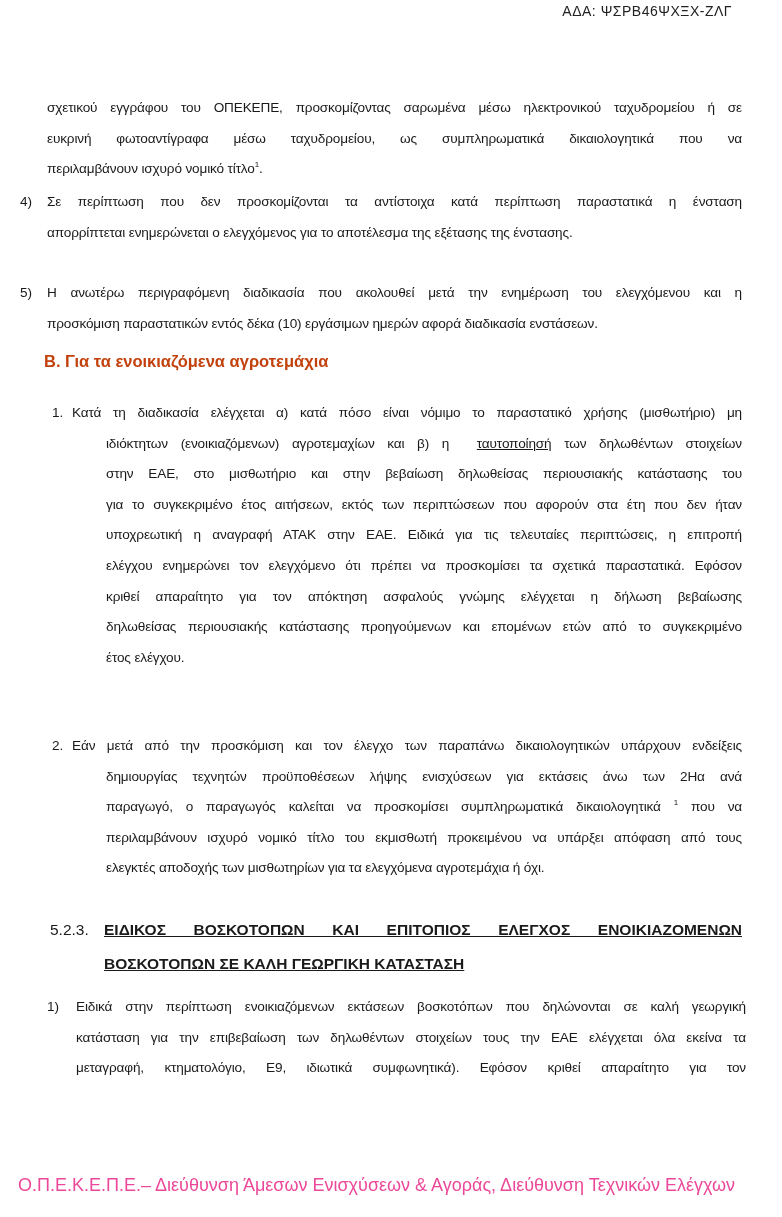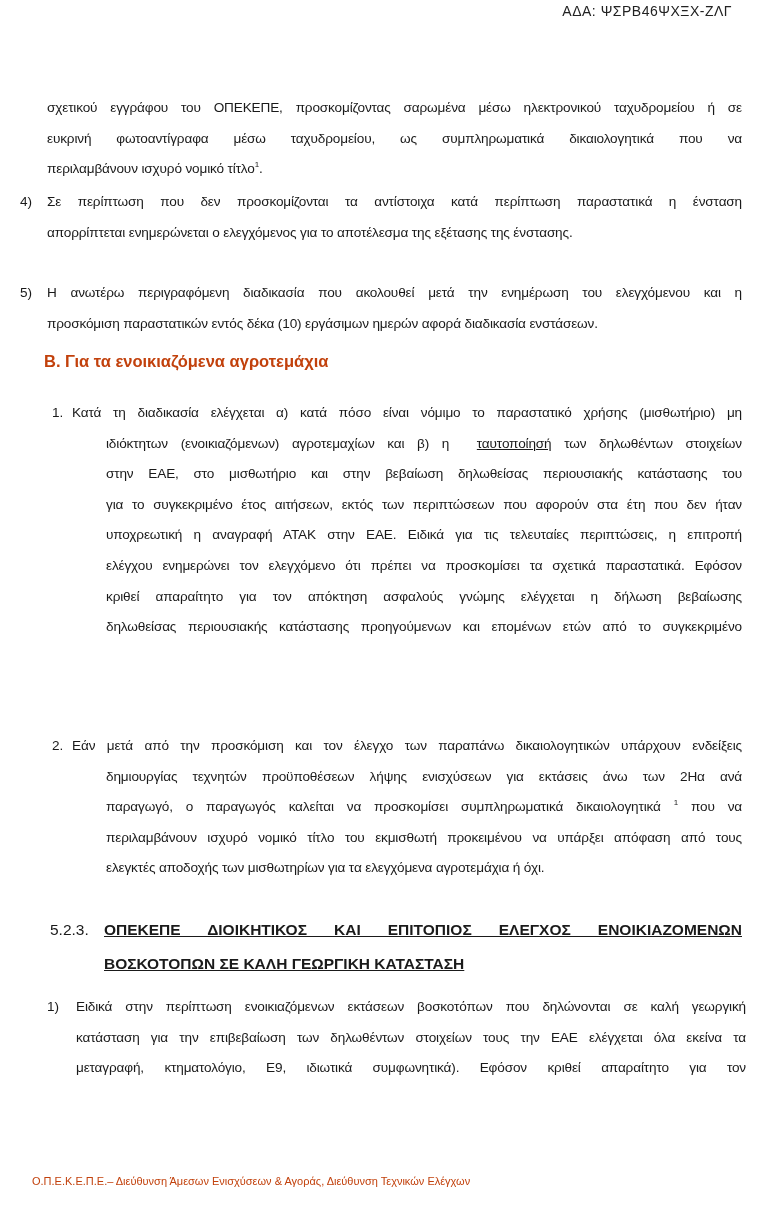--- a/index.html
+++ b/index.html
@@ -41,22 +41,22 @@
   }
   .heading-523 .secnum { position: absolute; left: 0; top: 0; font-weight: normal; }
   .heading-523 .t1 {
     position: absolute; left: 54px; top: 0; width: 638px;
     text-align: justify; text-align-last: justify; text-decoration: underline;
   }
   .heading-523 .t2 {
     position: absolute; left: 54px; top: 34px; text-decoration: underline;
   }
   .footer {
-    position: absolute; left: 32px; top: 1175px;
-    font-family: "Liberation Sans", sans-serif; font-size: 11px; color: #c2410c;
+    position: absolute; left: 18px; top: 1175px;
+    font-family: "Liberation Sans", sans-serif; font-size: 18px; color: #ec4899;
   }
 </style>
 </head>
 <body>
 
 <div class="ada">ΑΔΑ: ΨΣΡΒ46ΨΧΞΧ-ΖΛΓ</div>
 
 <div class="para body-text" style="left:47px; top:93px; width:695px;">
   <span class="line justify-line">σχετικού εγγράφου του ΟΠΕΚΕΠΕ, προσκομίζοντας σαρωμένα μέσω ηλεκτρονικού ταχυδρομείου ή σε</span>
   <span class="line justify-line">ευκρινή φωτοαντίγραφα μέσω ταχυδρομείου, ως συμπληρωματικά δικαιολογητικά  που να</span>
@@ -82,36 +82,37 @@
   <span class="line justify-line">Κατά τη διαδικασία ελέγχεται α) κατά πόσο είναι νόμιμο το παραστατικό χρήσης (μισθωτήριο) μη</span>
 </div>
 <div class="para body-text" style="left:106px; top:428.6px; width:636px;">
   <span class="line justify-line"><span>ιδιόκτητων (ενοικιαζόμενων) αγροτεμαχίων και β) η</span> <span class="underline">ταυτοποίησή</span> <span>των δηλωθέντων στοιχείων</span></span>
   <span class="line justify-line">στην ΕΑΕ, στο μισθωτήριο και στην βεβαίωση δηλωθείσας περιουσιακής κατάστασης του</span>
   <span class="line justify-line">για το συγκεκριμένο έτος αιτήσεων, εκτός των περιπτώσεων που αφορούν στα έτη που δεν ήταν</span>
   <span class="line justify-line">υποχρεωτική η αναγραφή ΑΤΑΚ στην ΕΑΕ. Ειδικά για τις τελευταίες περιπτώσεις, η επιτροπή</span>
   <span class="line justify-line">ελέγχου ενημερώνει τον ελεγχόμενο ότι πρέπει να προσκομίσει τα σχετικά παραστατικά. Εφόσον</span>
   <span class="line justify-line">κριθεί απαραίτητο για τον απόκτηση ασφαλούς γνώμης ελέγχεται η δήλωση βεβαίωσης</span>
   <span class="line justify-line">δηλωθείσας περιουσιακής κατάστασης προηγούμενων και επομένων ετών από το συγκεκριμένο</span>
+  <span class="line">έτος ελέγχου.</span>
 </div>
 
 <span class="num" style="left:52px; top:738px;">2.</span>
 <div class="para body-text" style="left:72px; top:731px; width:670px;">
   <span class="line justify-line">Εάν μετά από την προσκόμιση και τον έλεγχο των παραπάνω δικαιολογητικών υπάρχουν ενδείξεις</span>
 </div>
 <div class="para body-text" style="left:106px; top:761.6px; width:636px;">
   <span class="line justify-line">δημιουργίας τεχνητών προϋποθέσεων λήψης ενισχύσεων για εκτάσεις άνω των 2Ηα ανά</span>
   <span class="line justify-line"><span>παραγωγό, ο παραγωγός καλείται να προσκομίσει συμπληρωματικά δικαιολογητικά</span> <sup>1</sup> <span>που να</span></span>
   <span class="line justify-line">περιλαμβάνουν ισχυρό νομικό τίτλο του εκμισθωτή προκειμένου να υπάρξει απόφαση από τους</span>
   <span class="line">ελεγκτές αποδοχής των μισθωτηρίων  για τα ελεγχόμενα αγροτεμάχια ή όχι.</span>
 </div>
 
 <div class="heading-523">
   <span class="secnum">5.2.3.</span>
-  <span class="t1">ΟΠΕΚΕΠΕ ΔΙΟΙΚΗΤΙΚΟΣ ΚΑΙ ΕΠΙΤΟΠΙΟΣ ΕΛΕΓΧΟΣ ΕΝΟΙΚΙΑΖΟΜΕΝΩΝ</span>
+  <span class="t1">ΕΙΔΙΚΟΣ ΒΟΣΚΟΤΟΠΩΝ ΚΑΙ ΕΠΙΤΟΠΙΟΣ ΕΛΕΓΧΟΣ ΕΝΟΙΚΙΑΖΟΜΕΝΩΝ</span>
   <span class="t2">ΒΟΣΚΟΤΟΠΩΝ ΣΕ ΚΑΛΗ ΓΕΩΡΓΙΚΗ ΚΑΤΑΣΤΑΣΗ</span>
 </div>
 
 <span class="num" style="left:47px; top:999px;">1)</span>
 <div class="para body-text" style="left:76px; top:992px; width:670px;">
   <span class="line justify-line">Ειδικά στην περίπτωση ενοικιαζόμενων εκτάσεων βοσκοτόπων που δηλώνονται σε καλή γεωργική</span>
   <span class="line justify-line">κατάσταση για την επιβεβαίωση των δηλωθέντων στοιχείων τους την ΕΑΕ ελέγχεται όλα εκείνα τα</span>
   <span class="line justify-line">μεταγραφή, κτηματολόγιο, Ε9, ιδιωτικά συμφωνητικά).  Εφόσον κριθεί απαραίτητο για τον</span>
 </div>
 

